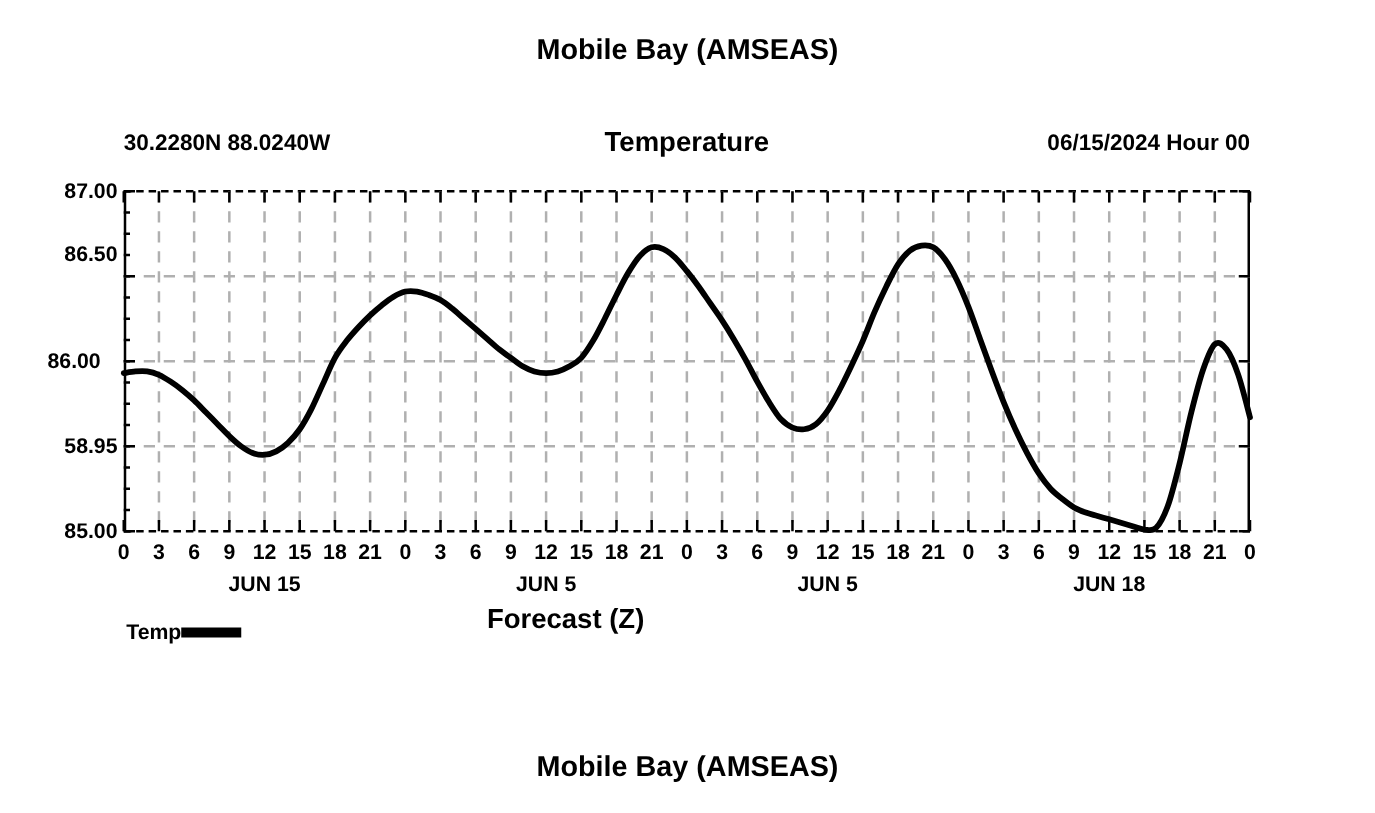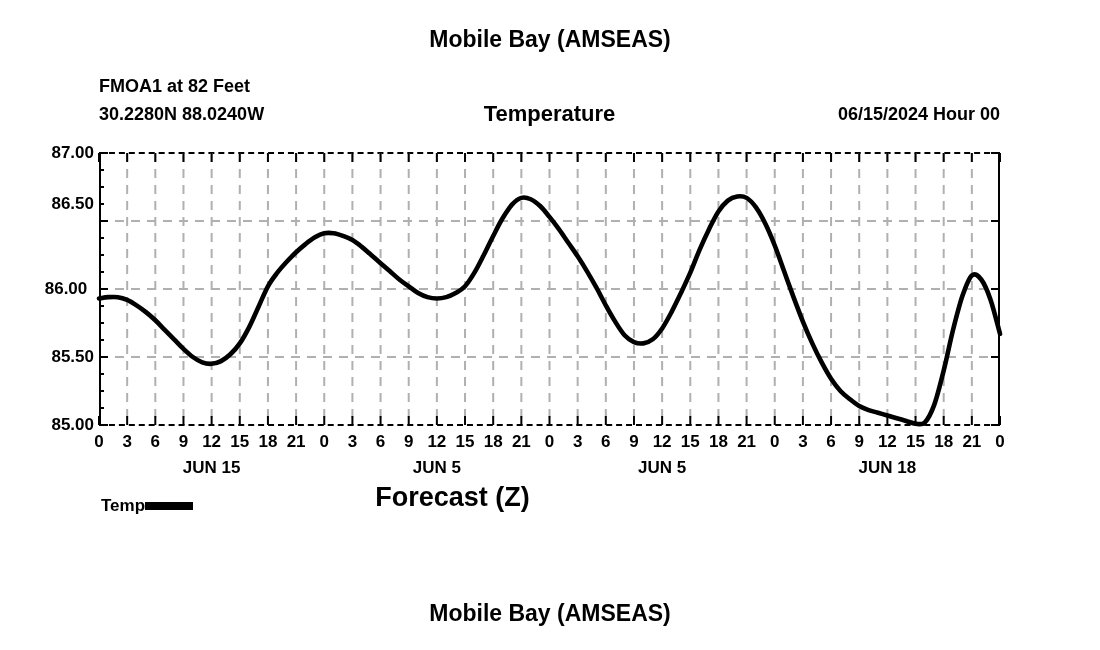--- a/index.html
+++ b/index.html
@@ -142,21 +142,21 @@
     font-weight: bold;
     transform: translateX(-50%);
     white-space: nowrap;
   }
   .x-axis-title {
     position: absolute;
     left: 0;
     top: 482px;
     width: 905px;
     text-align: center;
-    font-size: 27px;
+    font-size: 22px;
     font-weight: bold;
   }
 
   
   .legend {
     position: absolute;
     left: 101px;
     top: 496px;
     display: flex;
     align-items: center;
@@ -173,29 +173,28 @@
     background: #000000;
   }
 </style>
 </head>
 <body>
 
 <div class="page">
 
   <div class="main-title">Mobile Bay (AMSEAS)</div>
 
-  <div class="hdr-station">FMOA1 at 82 Feet</div>
   <div class="hdr-coords">30.2280N  88.0240W</div>
   <div class="hdr-variable">Temperature</div>
   <div class="hdr-datetime">06/15/2024 Hour 00</div>
 
   <div id="ytick-container">
       <div class="ytick-label" style="left: 38px; width: 56px; text-align: right; right: auto; top: 415px;">85.00</div>
-      <div class="ytick-label" style="left: 38px; width: 56px; text-align: right; right: auto; top: 347px;">85.50</div>
-      <div class="ytick-label" style="left: 38px; width: 56px; text-align: center; right: auto; top: 279px;">86.00</div>
+      <div class="ytick-label" style="left: 38px; width: 56px; text-align: right; right: auto; top: 347px;">58.95</div>
+      <div class="ytick-label" style="left: 38px; width: 56px; text-align: left; right: auto; top: 279px;">86.00</div>
       <div class="ytick-label" style="left: 38px; width: 56px; text-align: right; right: auto; top: 194px;">86.50</div>
       <div class="ytick-label" style="left: 38px; width: 56px; text-align: right; right: auto; top: 143px;">87.00</div>
     </div>
 
   <div class="axis-top"></div>
   <div class="axis-bottom"></div>
   <div class="plot-frame"></div>
 
   <div class="plot-area">
     <svg class="grid" viewBox="0 0 901 272" preserveAspectRatio="none">

